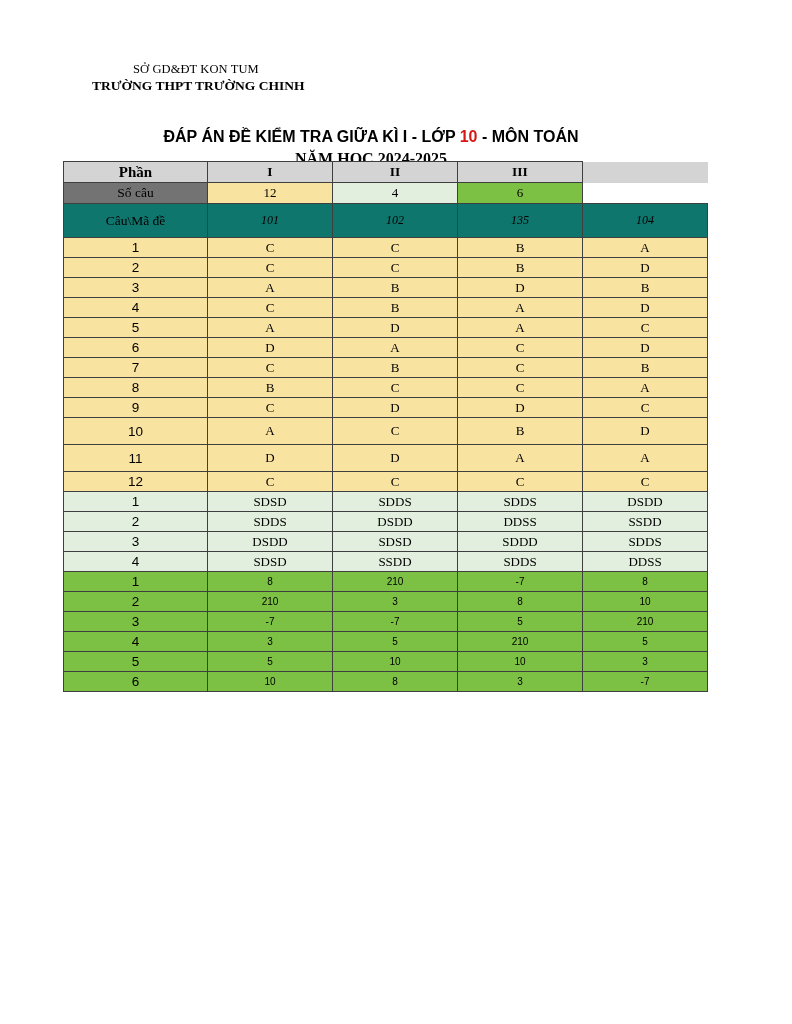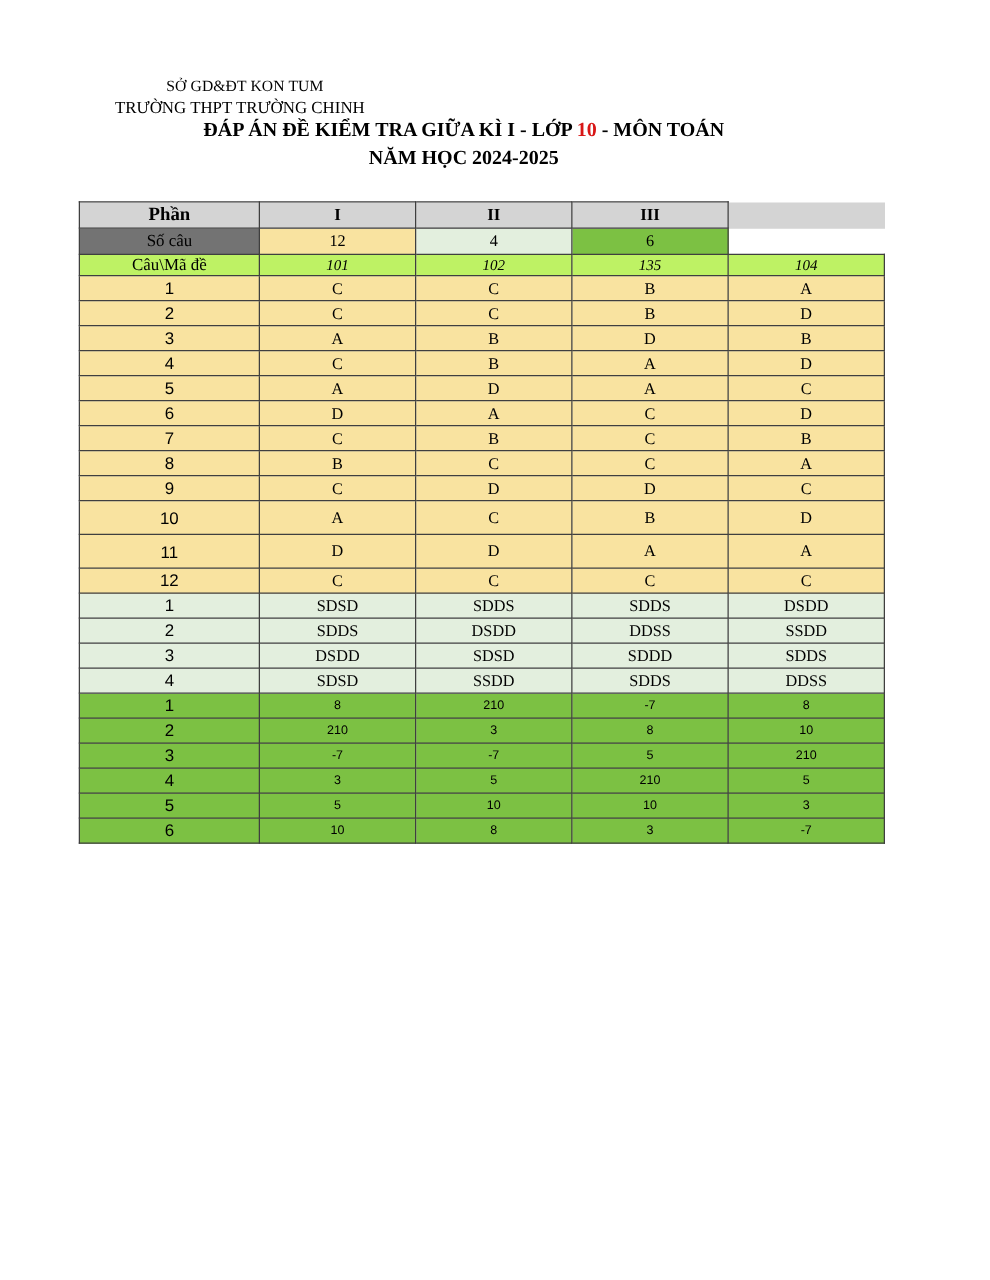--- a/index.html
+++ b/index.html
@@ -27,35 +27,36 @@
     font-family: "Liberation Serif", serif;
     font-size: 12.5px;
     letter-spacing: 0.1px;
     text-align: left;
     padding-left: 133px;
     line-height: 15px;
     white-space: nowrap;
   }
   .hdr-line2 {
     font-family: "Liberation Serif", serif;
-    font-weight: normal;
+    font-weight: bold;
     font-size: 13.5px;
     text-align: left;
     padding-left: 92px;
     line-height: 17px;
     white-space: nowrap;
   }
   .hdr-title {
-    font-family: Liberation Serif, serif;
+    font-family: Liberation Sans, sans-serif;
     font-weight: bold;
     font-size: 16px;
     text-align: center;
     padding-left: 90px;
     line-height: 22px;
     white-space: nowrap;
+    margin-top: 32px;
   }
   .hdr-title .accent { color: #d81616; }
   .hdr-sub {
     font-family: "Liberation Serif", serif;
     font-weight: bold;
     font-size: 16px;
     text-align: center;
     padding-left: 90px;
     line-height: 21px;
     white-space: nowrap;
@@ -92,21 +93,21 @@
   tr.r-phan td { background: #d4d4d4; height: 21px; }
   tr.r-phan td.lbl { font-weight: bold; font-size: 15px; }
   tr.r-phan td.rom { font-weight: bold; font-size: 13.5px; }
 
   tr.r-socau td { height: 21px; }
   tr.r-socau td.lbl { background: #737373; font-size: 13.5px; }
   tr.r-socau td.v1 { background: #f9e3a0; }
   tr.r-socau td.v2 { background: #e3efde; }
   tr.r-socau td.v3 { background: #7cc143; }
 
-  tr.r-made td { background: #bef264; height: 17px; }
+  tr.r-made td { background: #0f766e; height: 34px; }
   tr.r-made td.lbl { font-size: 13.5px; }
   tr.r-made td.code { font-style: italic; font-size: 12px; }
 
   
   tr.p1 td { background: #f9e3a0; }
   
   tr.p2 td { background: #e3efde; }
   
   tr.p3 td { background: #7cc143; }
 

